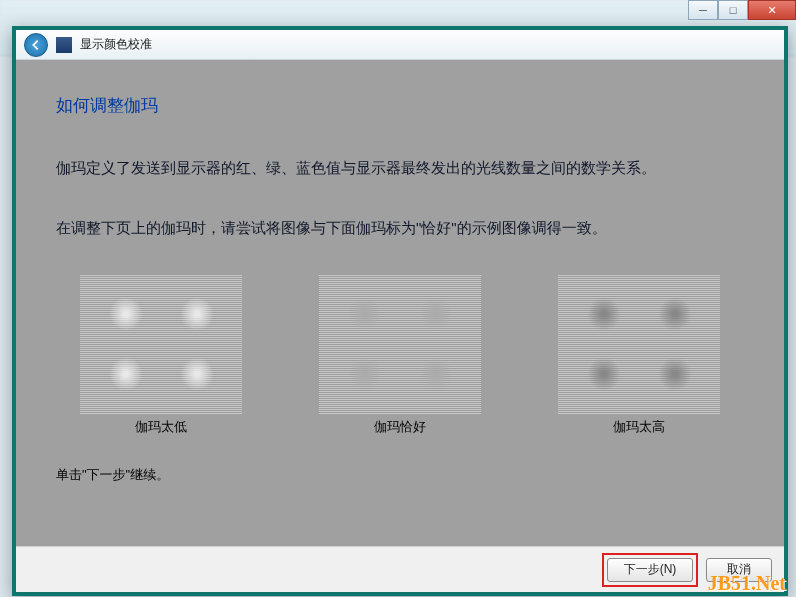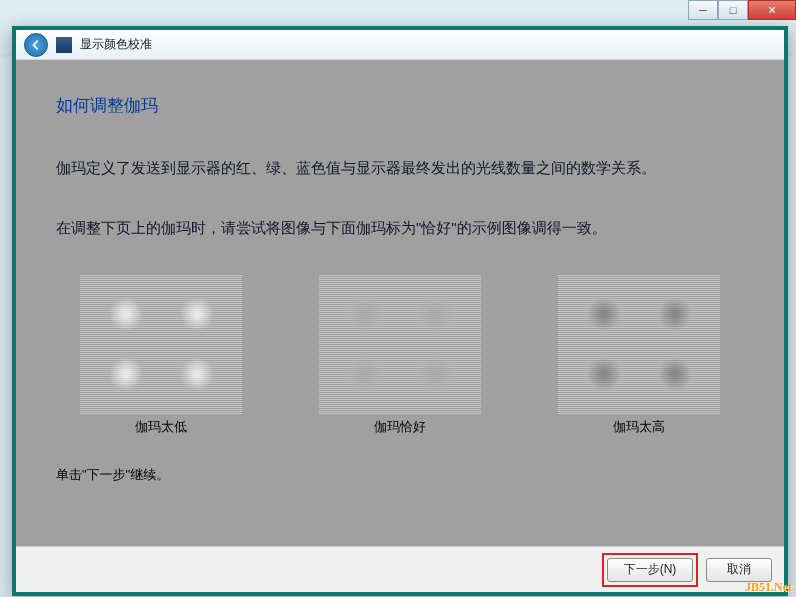--- a/index.html
+++ b/index.html
@@ -179,24 +179,24 @@
       color: #222;
       cursor: pointer;
     }
     .highlight-box {
       border: 2px solid #e02020;
       padding: 3px;
       display: flex;
     }
     .watermark {
       position: absolute;
-      right: 4px;
+      right: 10px;
       bottom: 2px;
       font-family: "Comic Sans MS", cursive;
-      font-size: 12px;
+      font-size: 20px;
       font-weight: bold;
       color: #ff9a1a;
       text-shadow: 1px 1px 0 #fff;
       z-index: 50;
     }
   </style>
 </head>
 <body>
 
 <div class="browser-bg"></div>

